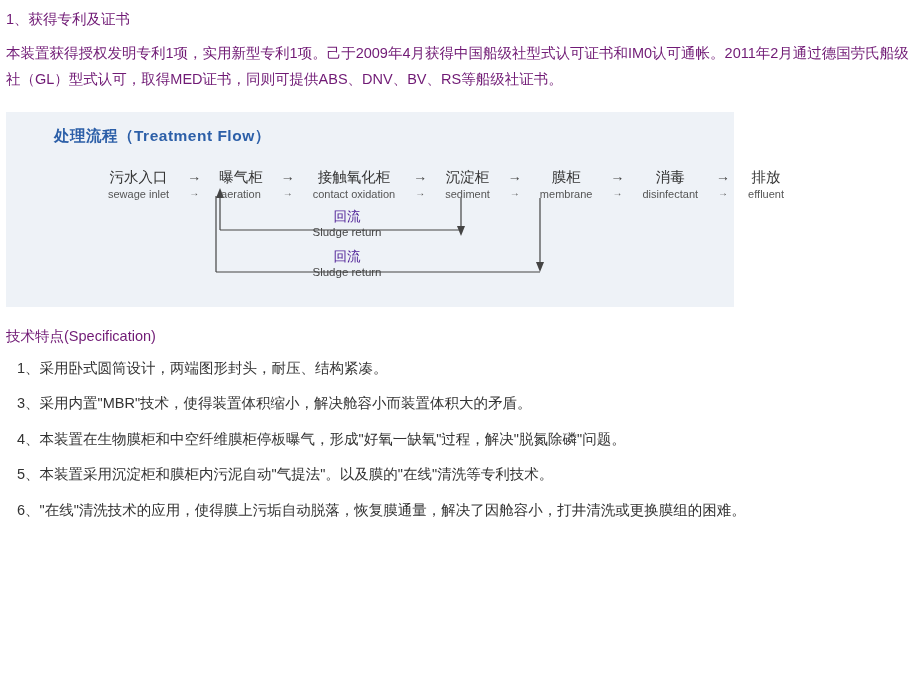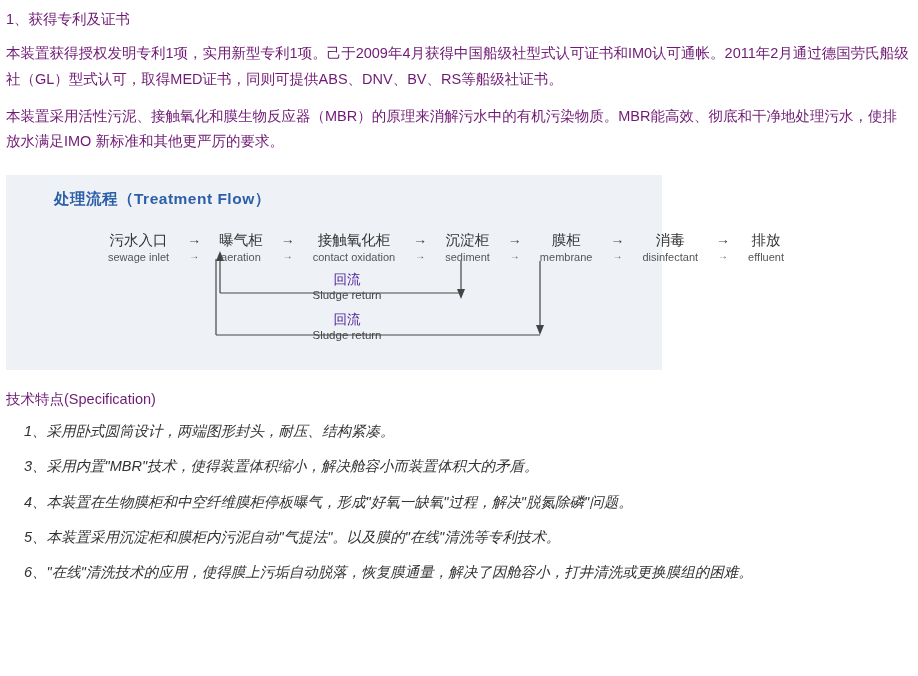--- a/index.html
+++ b/index.html
@@ -27,21 +27,21 @@
     font-size: 14.5px;
     color: #701a75;
   }
   .heading {
     padding: 8px 6px 4px 6px;
     line-height: 1.6;
   }
   
   .diagram {
     margin: 14px 6px 10px 6px;
-    width: 656px;
+    width: 728px;
     height: 195px;
     background: #eef2f7;
     position: relative;
     box-sizing: border-box;
   }
   .diagram-title {
     position: absolute;
     left: 48px;
     top: 14px;
     font-size: 15.5px;
@@ -115,34 +115,32 @@
     position: absolute;
     left: 0;
     top: 0;
   }
   
   .spec-title {
     padding: 6px 6px 2px 6px;
     line-height: 1.8;
   }
   .spec-item {
-    padding: 5px 6px 5px 24px;
+    padding: 5px 6px 5px 17px;
     line-height: 1.75;
-    font-style: italic;
   }
 </style>
 </head>
 <body>
 
 <div class="page">
 
   <div class="para heading">1、获得专利及证书</div>
   <div class="para">本装置获得授权发明专利1项，实用新型专利1项。己于2009年4月获得中国船级社型式认可证书和IM0认可通帐。2011年2月通过德国劳氏船级社（GL）型式认可，取得MED证书，同则可提供ABS、DNV、BV、RS等船级社证书。</div>
 
-  <div class="para">本装置采用活性污泥、接触氧化和膜生物反应器（MBR）的原理来消解污水中的有机污染物质。MBR能高效、彻底和干净地处理污水，使排放水满足IMO 新标准和其他更严厉的要求。</div>
 
 
   <div class="diagram">
     <div class="diagram-title">处理流程（Treatment Flow）</div>
 
     <svg width="728" height="195">
 
       <polyline points="214,118 214,84" fill="none" stroke="#444444" stroke-width="1.2"></polyline>
       <polygon points="214,76 210,86 218,86" fill="#444444"></polygon>
       <polyline points="214,118 455,118" fill="none" stroke="#444444" stroke-width="1.2"></polyline>

